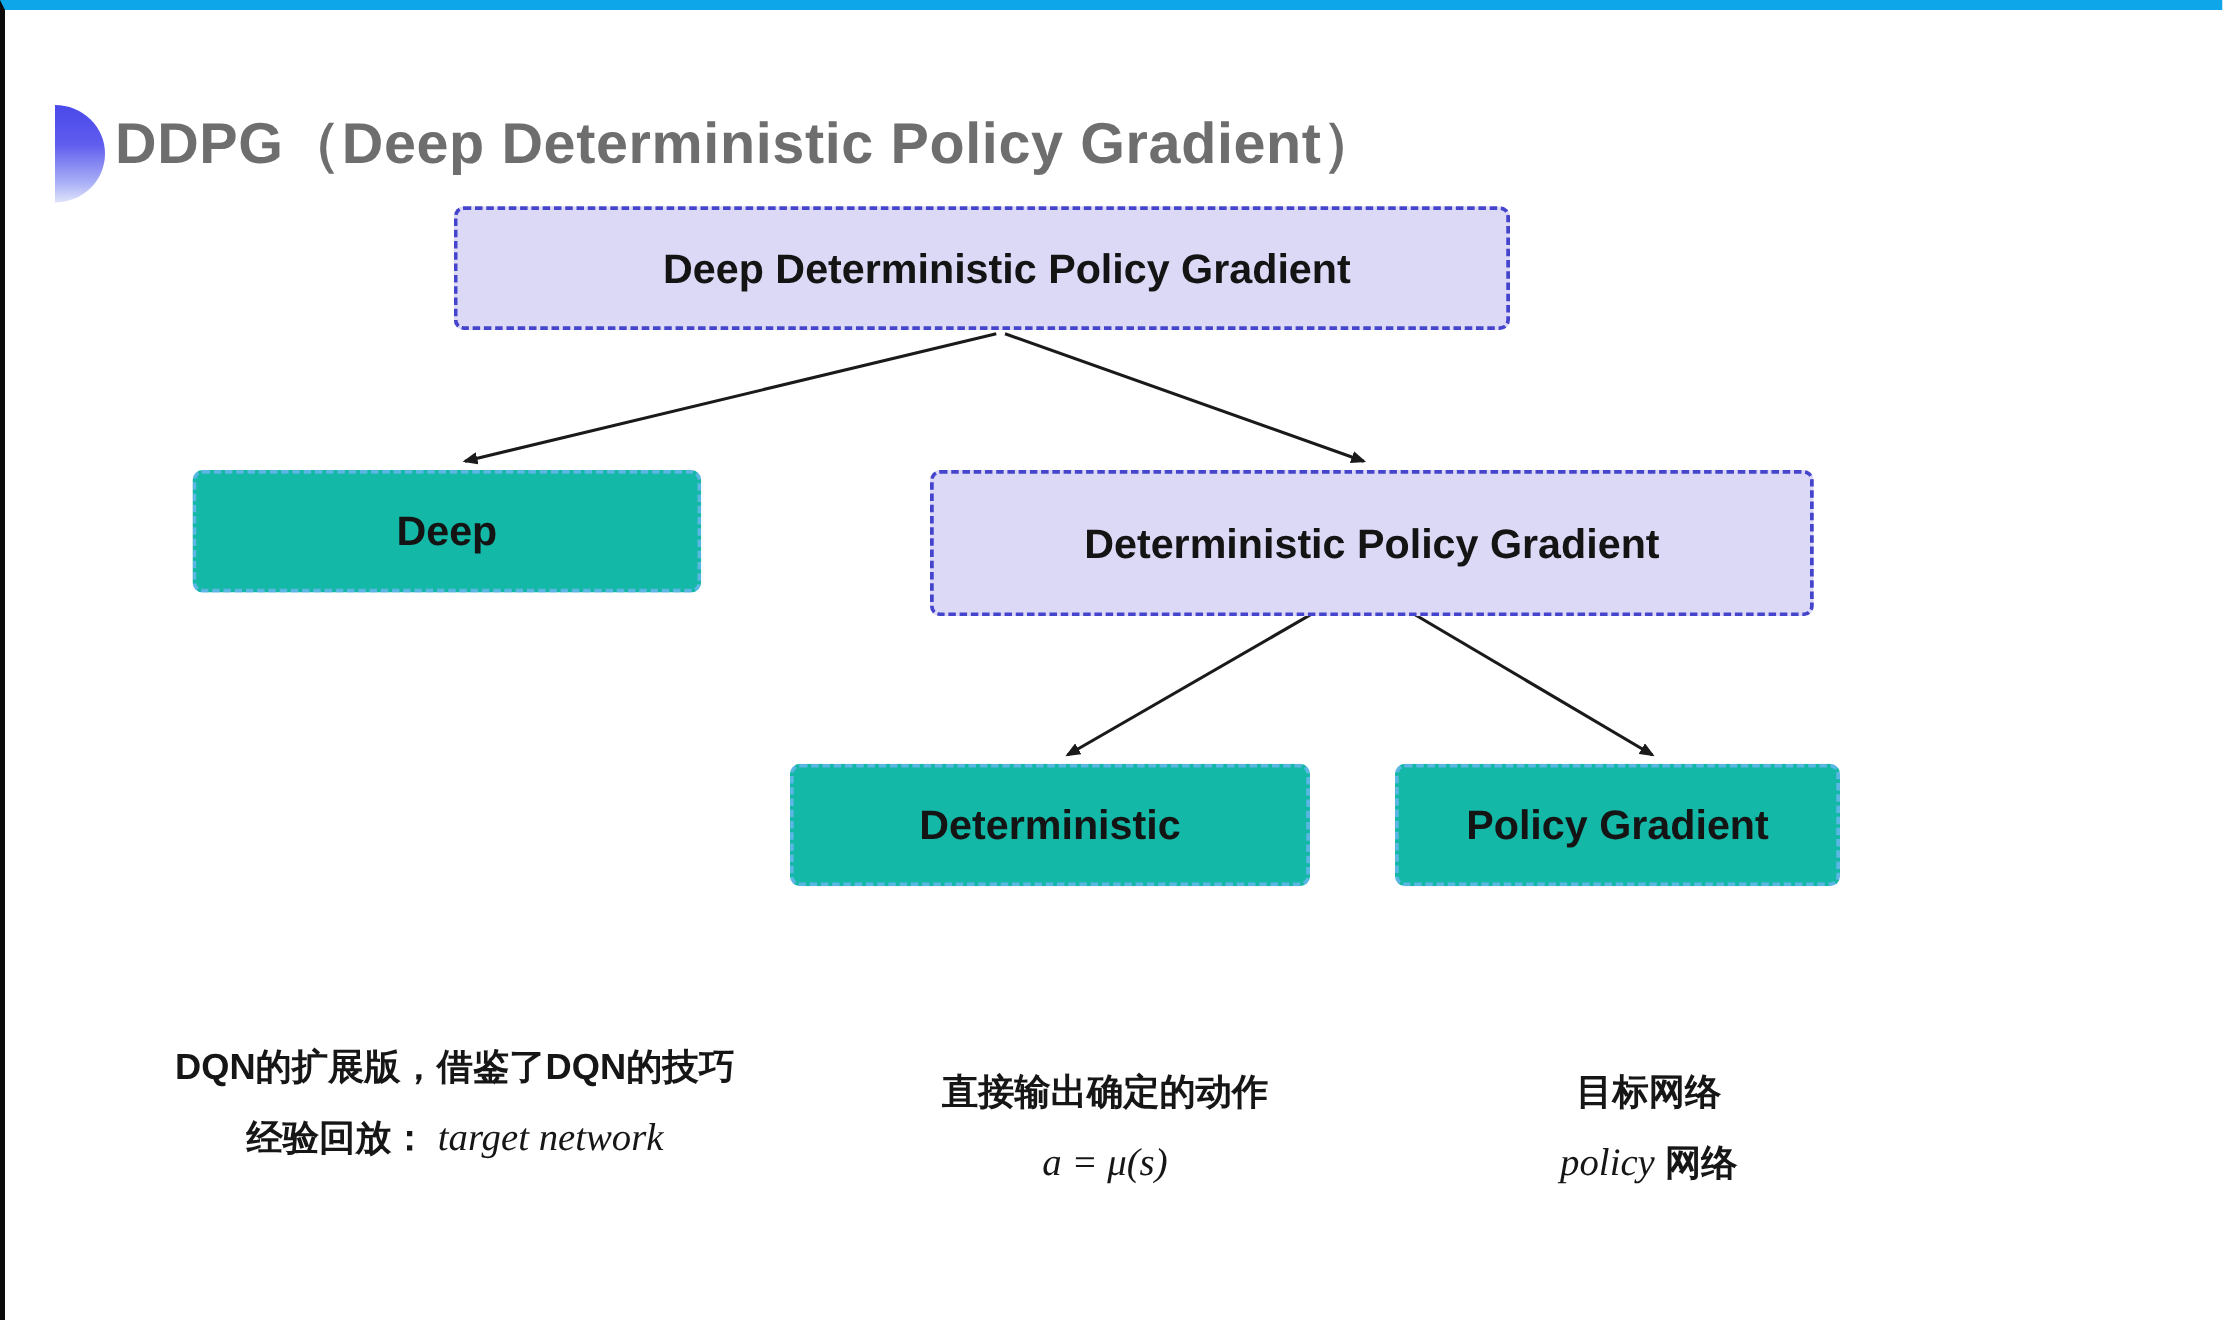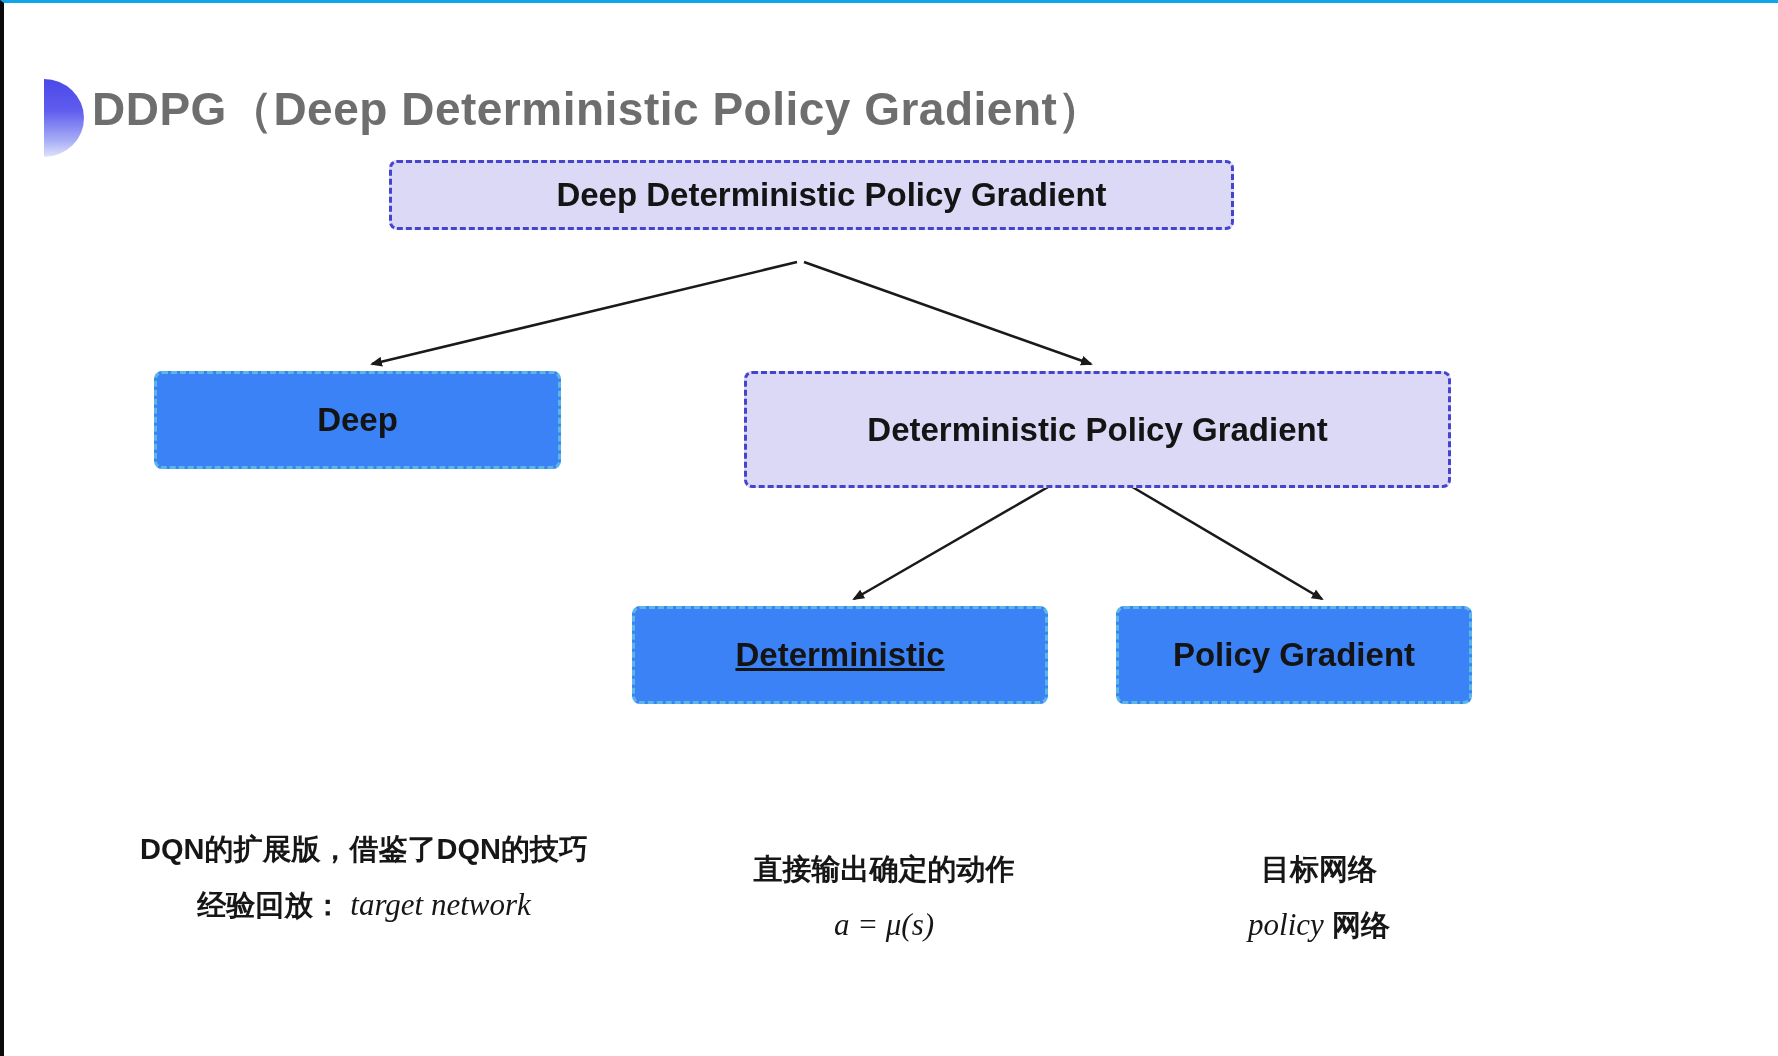--- a/index.html
+++ b/index.html
@@ -6,21 +6,21 @@
     margin: 0;
     padding: 0;
     background: #ffffff;
     font-family: "Liberation Sans", "DejaVu Sans", sans-serif;
   }
   .slide {
     position: relative;
     width: 1778px;
     height: 1056px;
     background: #ffffff;
-    border-top: 3px solid #0ea5e9;
+    border-top: 8px solid #0ea5e9;
     border-left: 4px solid #0a0a0a;
     box-sizing: border-box;
     overflow: hidden;
   }
   .accent-semicircle {
     position: absolute;
     left: 40px;
     top: 76px;
     width: 40px;
     height: 78px;
@@ -48,27 +48,27 @@
     font-size: 33px;
     font-weight: 600;
     color: #141414;
     text-align: center;
   }
   .node.purple {
     background: #dcd9f7;
     border: 3px dashed #4444cc;
   }
   .node.cyan {
-    background: #3b82f6;
+    background: #14b8a6;
     border: 3px dashed #5ab6e2;
   }
-  #node-root        { left: 385px; top: 157px; width: 845px; height: 70px; padding-left: 40px; }
+  #node-root        { left: 359px; top: 157px; width: 845px; height: 99px; padding-left: 40px; }
   #node-deep        { left: 150px; top: 368px; width: 407px; height: 98px; }
   #node-dpg         { left: 740px; top: 368px; width: 707px; height: 117px; }
-  #node-det         { left: 628px; top: 603px; width: 416px; height: 98px; text-decoration: underline; }
+  #node-det         { left: 628px; top: 603px; width: 416px; height: 98px; }
   #node-pg          { left: 1112px; top: 603px; width: 356px; height: 98px; }
 
   .arrows-layer {
     position: absolute;
     left: 0; top: 0;
     width: 1778px;
     height: 1056px;
     pointer-events: none;
   }
 

